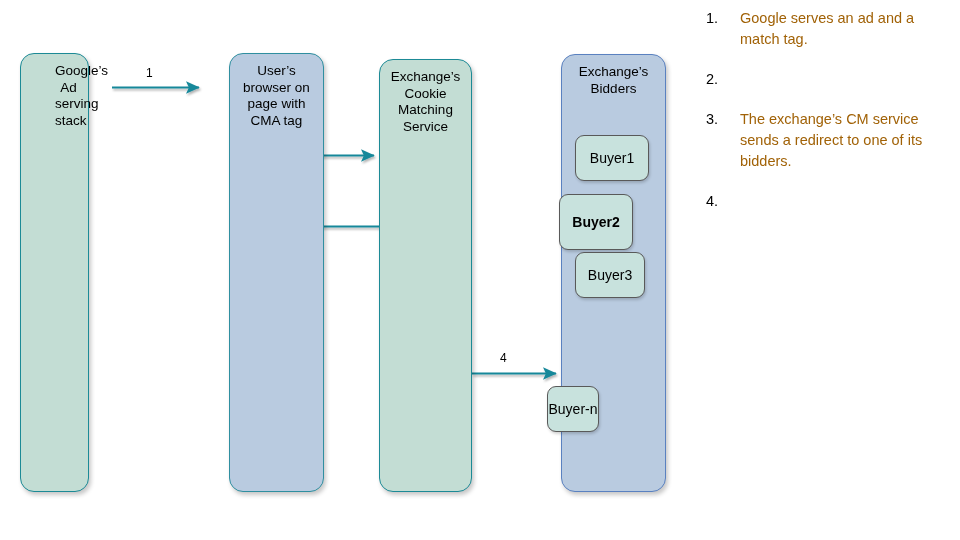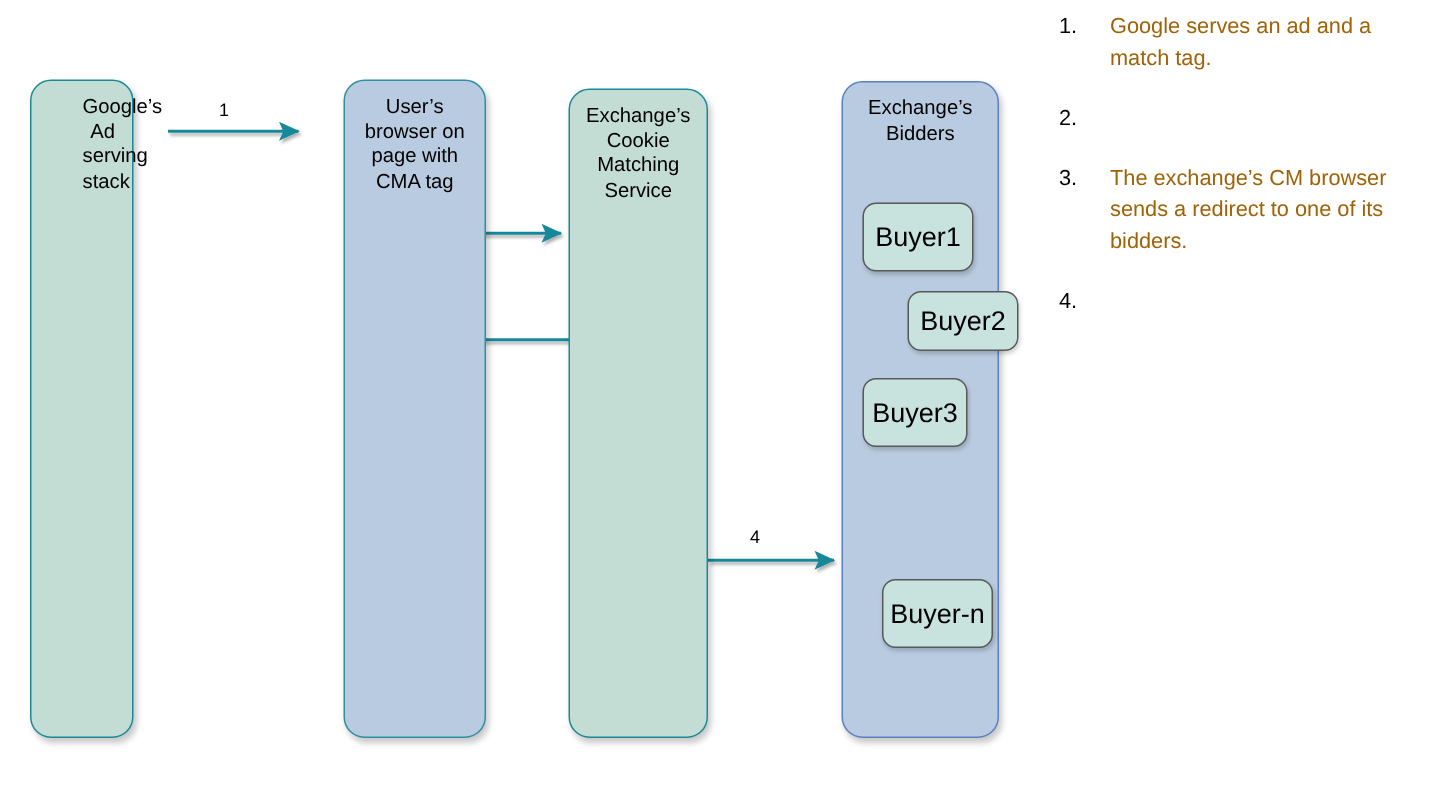--- a/index.html
+++ b/index.html
@@ -55,21 +55,21 @@
   .buyer {
     position: absolute;
     box-sizing: border-box;
     background: #c8e2dd;
     border: 1.2px solid #595959;
     border-radius: 9px;
     box-shadow: 1px 2px 3px rgba(0,0,0,0.18);
     display: flex;
     align-items: center;
     justify-content: center;
-    font-size: 18px;
+    font-size: 14px;
     line-height: 15px;
   }
 
   .arrow-num {
     position: absolute;
     font-size: 12px;
     line-height: 12px;
     color: #000;
   }
 
@@ -147,38 +147,38 @@
 </div>
 
 <div class="node blue" style="left:561px; top:54px; width:105px; height:438px;">
   <span class="node-label">Exchange’s
 Bidders</span>
 </div>
 
 <div class="buyer" style="left:575px; top:135px; width:74px; height:46px;">
   <span>Buyer1</span>
 </div>
-<div class="buyer" style="left:605px; top:194px; width:74px; height:40px;">
+<div class="buyer" style="left:559px; top:194px; width:74px; height:56px;font-weight:bold;">
   <span>Buyer2</span>
 </div>
 <div class="buyer" style="left:575px; top:252px; width:70px; height:46px;">
   <span>Buyer3</span>
 </div>
-<div class="buyer" style="left:588px; top:386px; width:74px; height:46px;">
+<div class="buyer" style="left:547px; top:386px; width:52px; height:46px;">
   <span>Buyer-n</span>
 </div>
 
 <div class="steps">
   <div class="step">
     <div class="step-num">1.</div>
     <div class="step-text">Google serves an ad and a match tag.</div>
   </div>
   <div class="step">
     <div class="step-num">2.</div>
   </div>
   <div class="step">
     <div class="step-num">3.</div>
-    <div class="step-text">The exchange’s CM browser sends a redirect to one of its bidders.</div>
+    <div class="step-text">The exchange’s CM service sends a redirect to one of its bidders.</div>
   </div>
   <div class="step">
     <div class="step-num">4.</div>
   </div>
 </div>
 
 </body></html>

